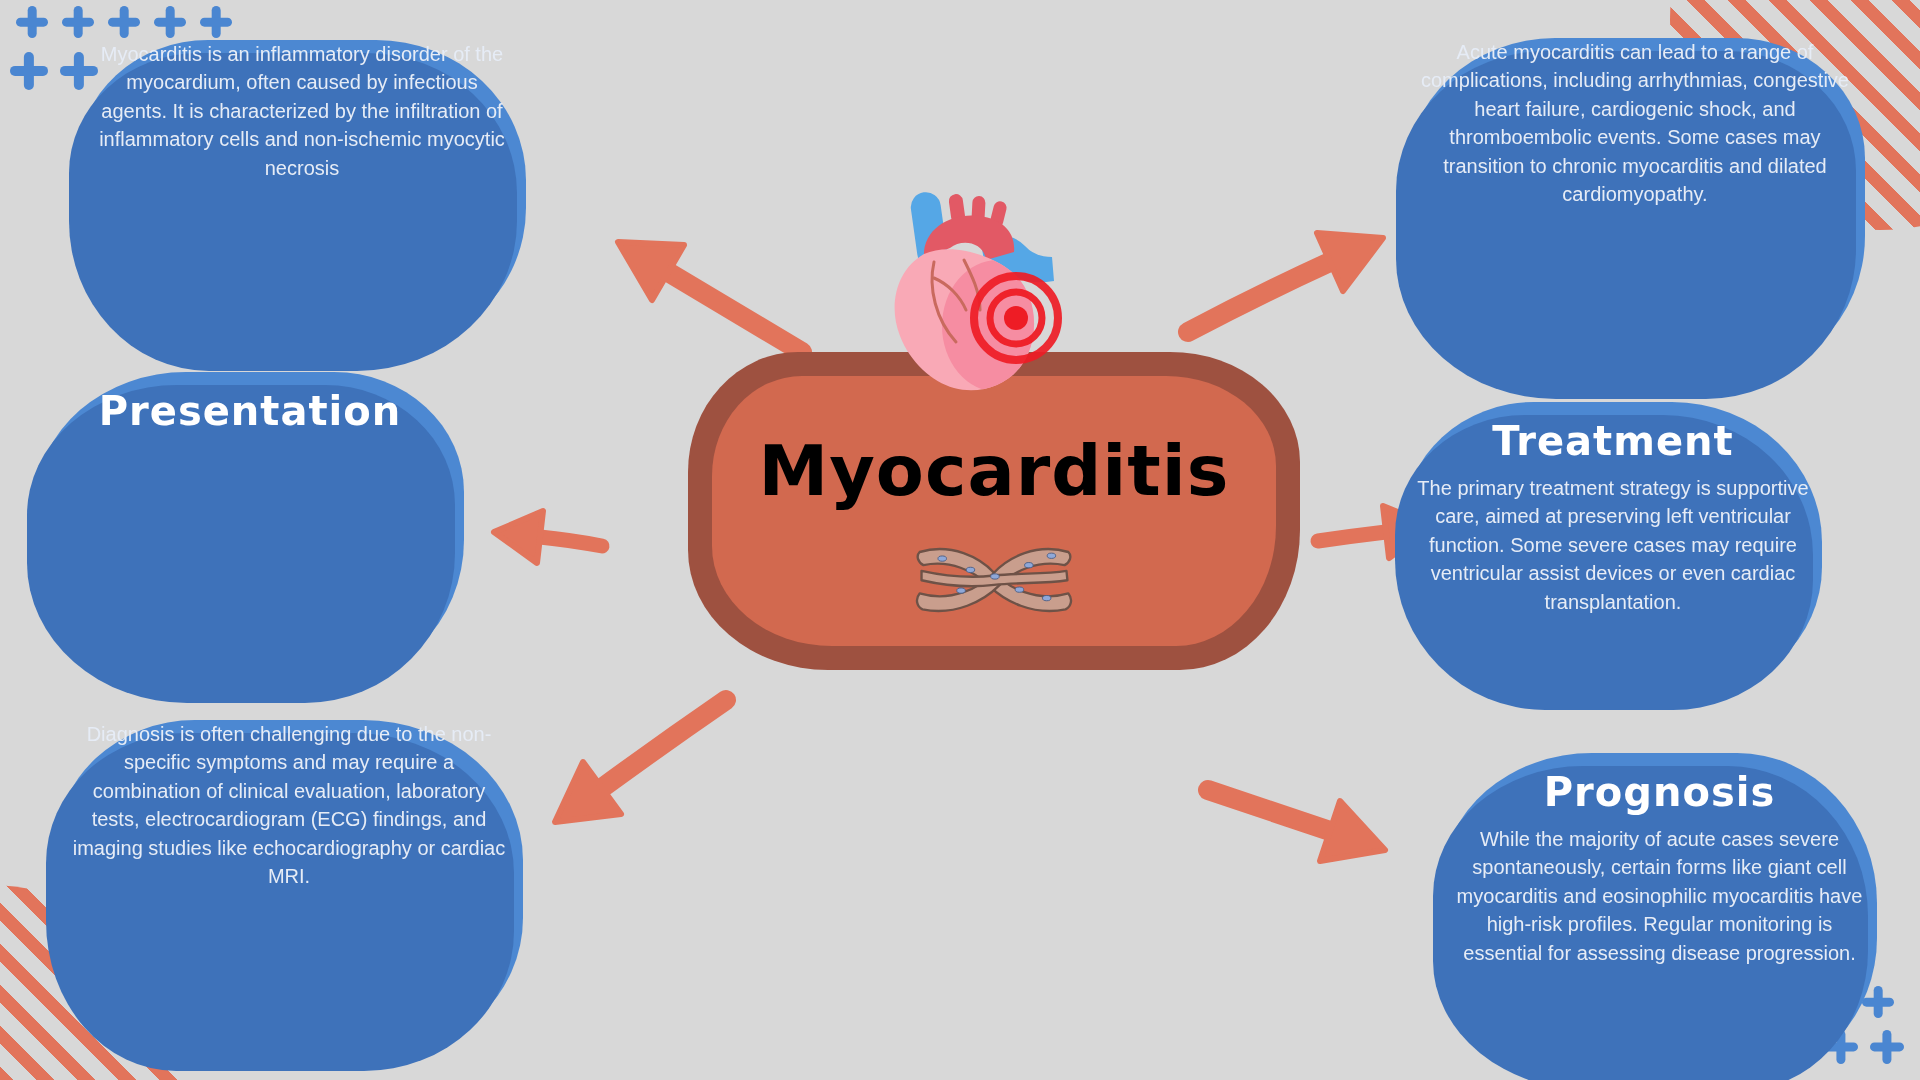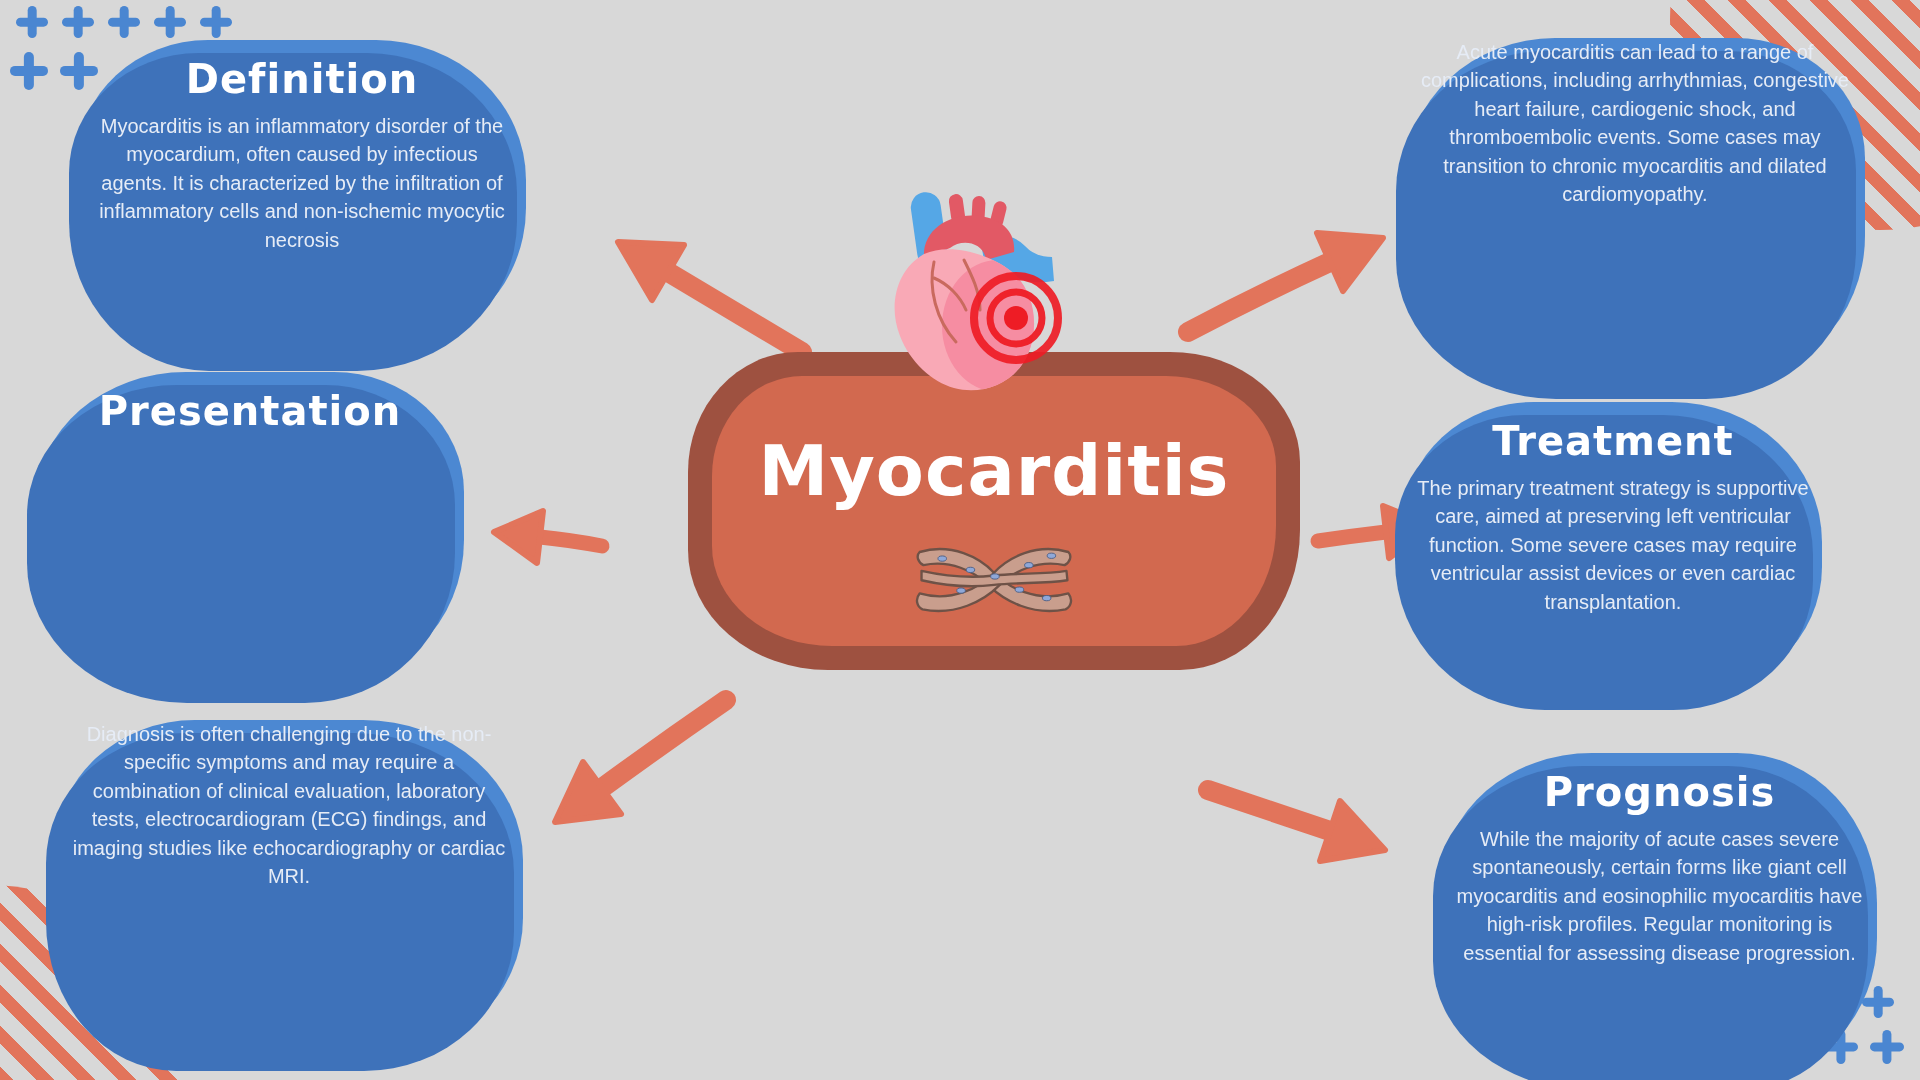--- a/index.html
+++ b/index.html
@@ -43,21 +43,21 @@
                    border-radius:130px 150px 140px 150px / 120px 140px 130px 150px;}
   .b-prognosis    {left:1442px;top:720px; width:435px;height:325px;
                    border-radius:150px 140px 130px 160px / 130px 150px 140px 130px;margin-top:33px;}
 
   
   .panel{position:absolute;left:688px;top:352px;width:612px;height:318px;z-index:3;
          background:#9e5140;border-radius:110px 130px 120px 140px / 120px 110px 140px 120px;}
   .panel-inner{position:absolute;inset:24px;background:#d2694f;
                border-radius:90px 110px 100px 120px / 100px 90px 120px 100px;}
   .panel-inner h1{margin:54px 0 0;text-align:center;font-family:"DejaVu Sans",sans-serif;
-                  font-weight:bold;font-size:70px;color:#ffffff;letter-spacing:1px;}
+                  font-weight:bold;font-size:70px;color:#000000;letter-spacing:1px;}
   .muscle{position:absolute;left:50%;bottom:24px;transform:translateX(-50%);}
 
   .heart{position:absolute;left:868px;top:188px;z-index:4;}
 </style>
 </head>
 <body>
 
 <div class="canvas">
 
   <div class="plus-row" style="left:16px;top:6px;gap:14px;">
@@ -110,21 +110,20 @@
       <path class="arrow-shaft" stroke-width="15" d="M 1318 541 Q 1352 536 1386 532"></path>
       <polygon class="arrow-head" points="1432,526 1389,558 1383,506"></polygon>
     </g>
     <g>
       <path class="arrow-shaft" stroke-width="20" d="M 1208 790 Q 1268 810 1330 831"></path>
       <polygon class="arrow-head" points="1385,850 1320,861 1340,801"></polygon>
     </g>
   </svg>
 
   <section class="blob b-definition">
-    <h2>Definition</h2>
     <p>Myocarditis is an inflammatory disorder of the myocardium, often caused by infectious agents. It is characterized by the infiltration of inflammatory cells and non-ischemic myocytic necrosis</p>
   </section>
 
   <section class="blob b-presentation">
     <h2>Presentation</h2>
   </section>
 
   <section class="blob b-diagnosis">
     <p>Diagnosis is often challenging due to the non-specific symptoms and may require a combination of clinical evaluation, laboratory tests, electrocardiogram (ECG) findings, and imaging studies like echocardiography or cardiac MRI.</p>
   </section>

